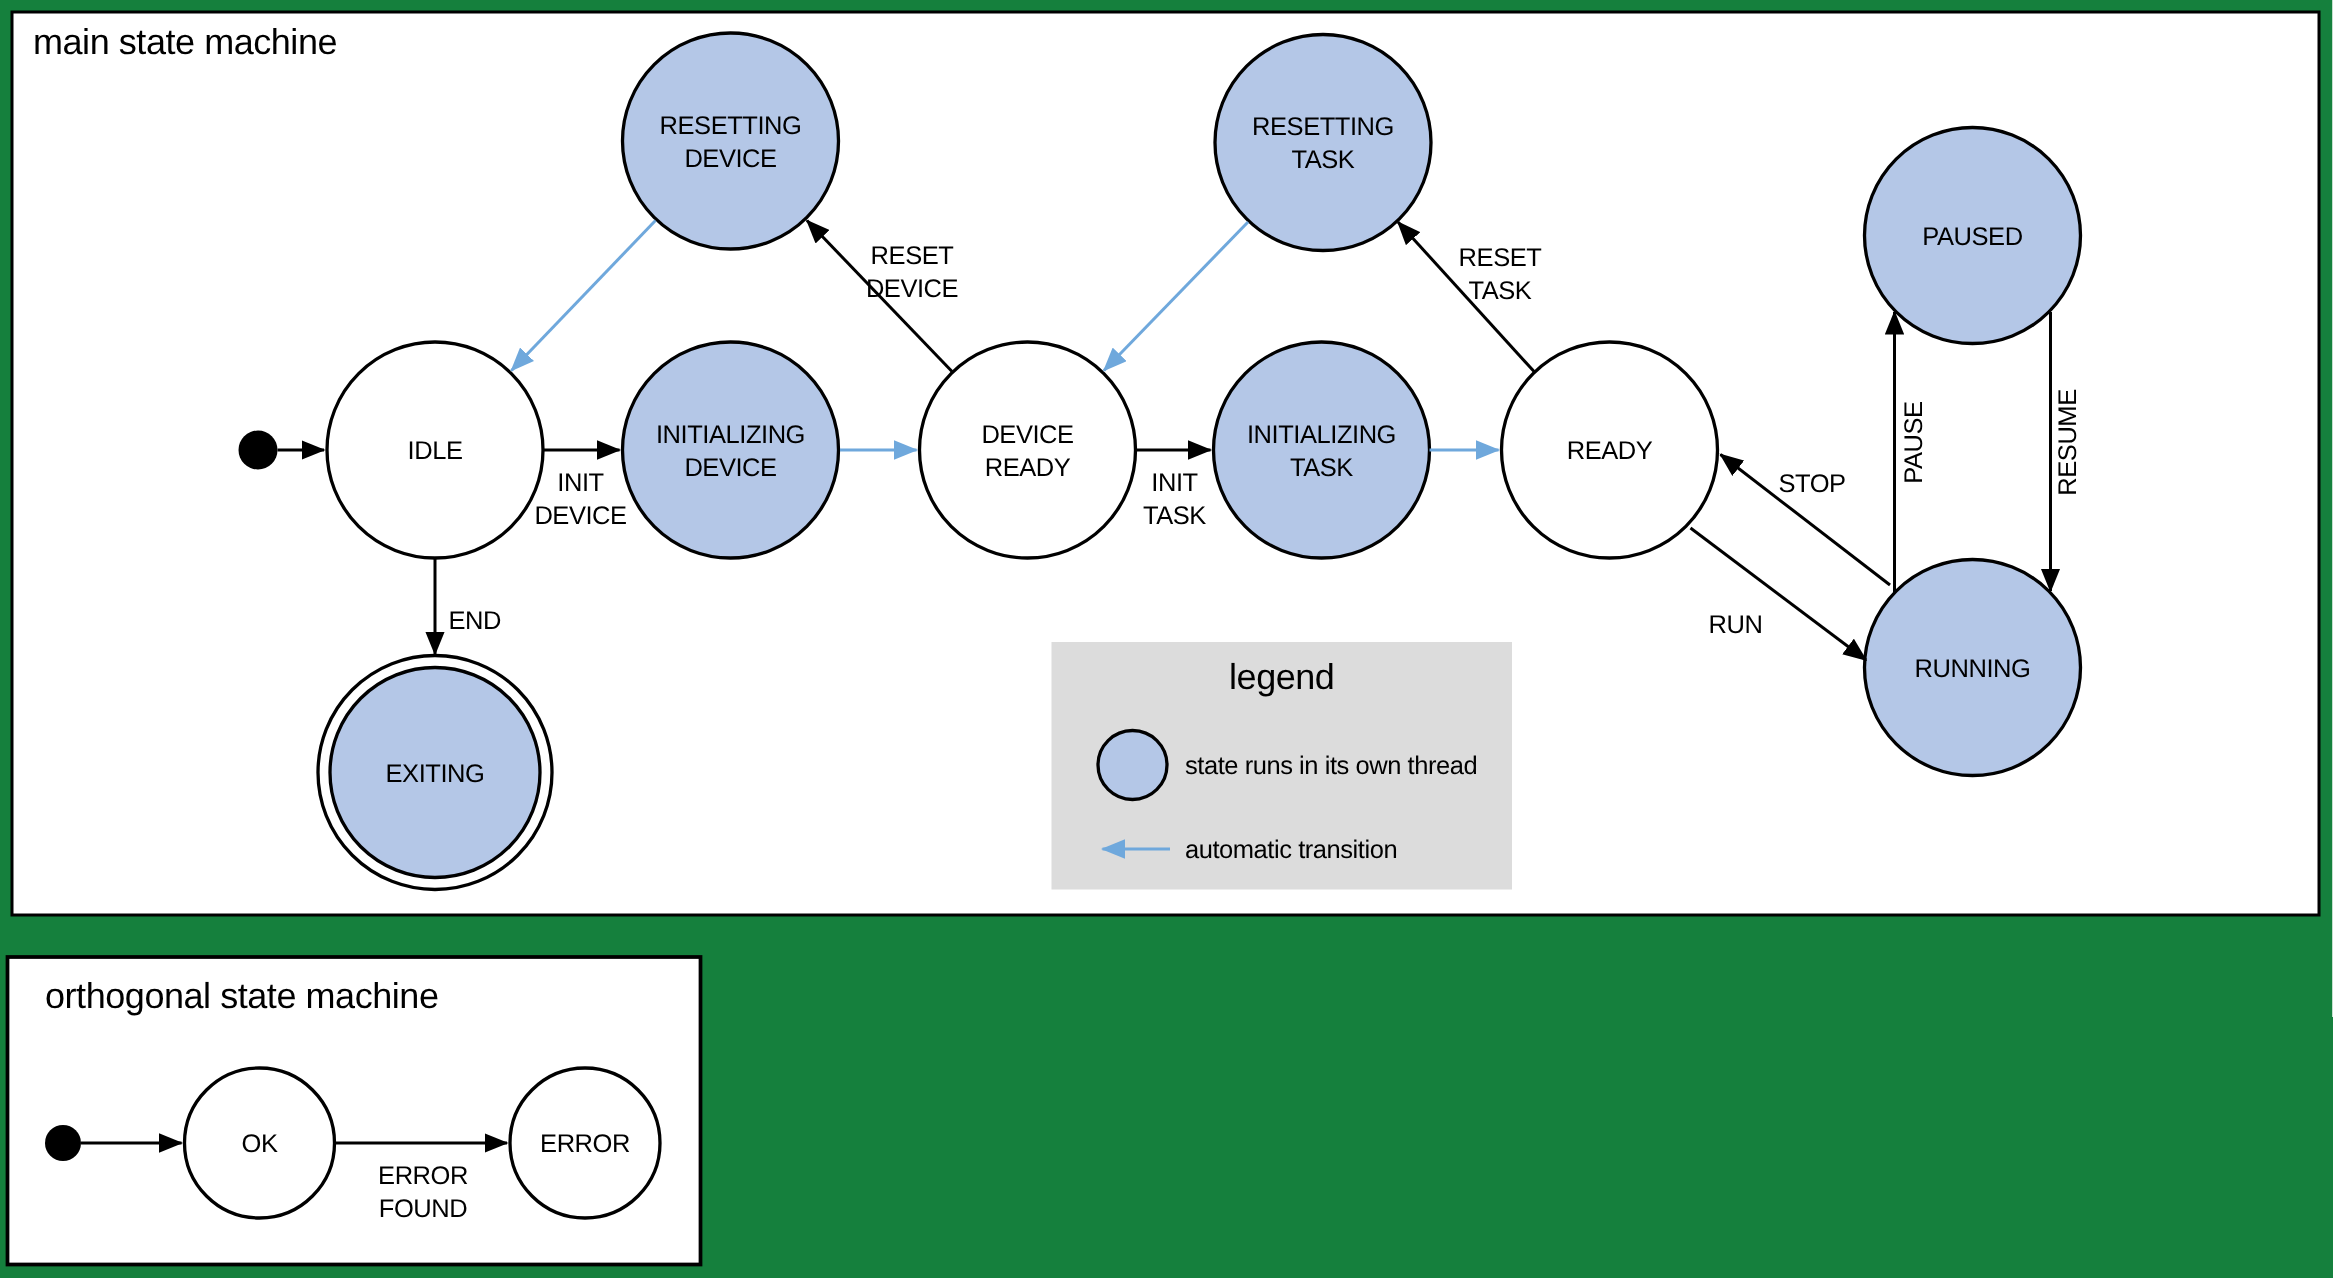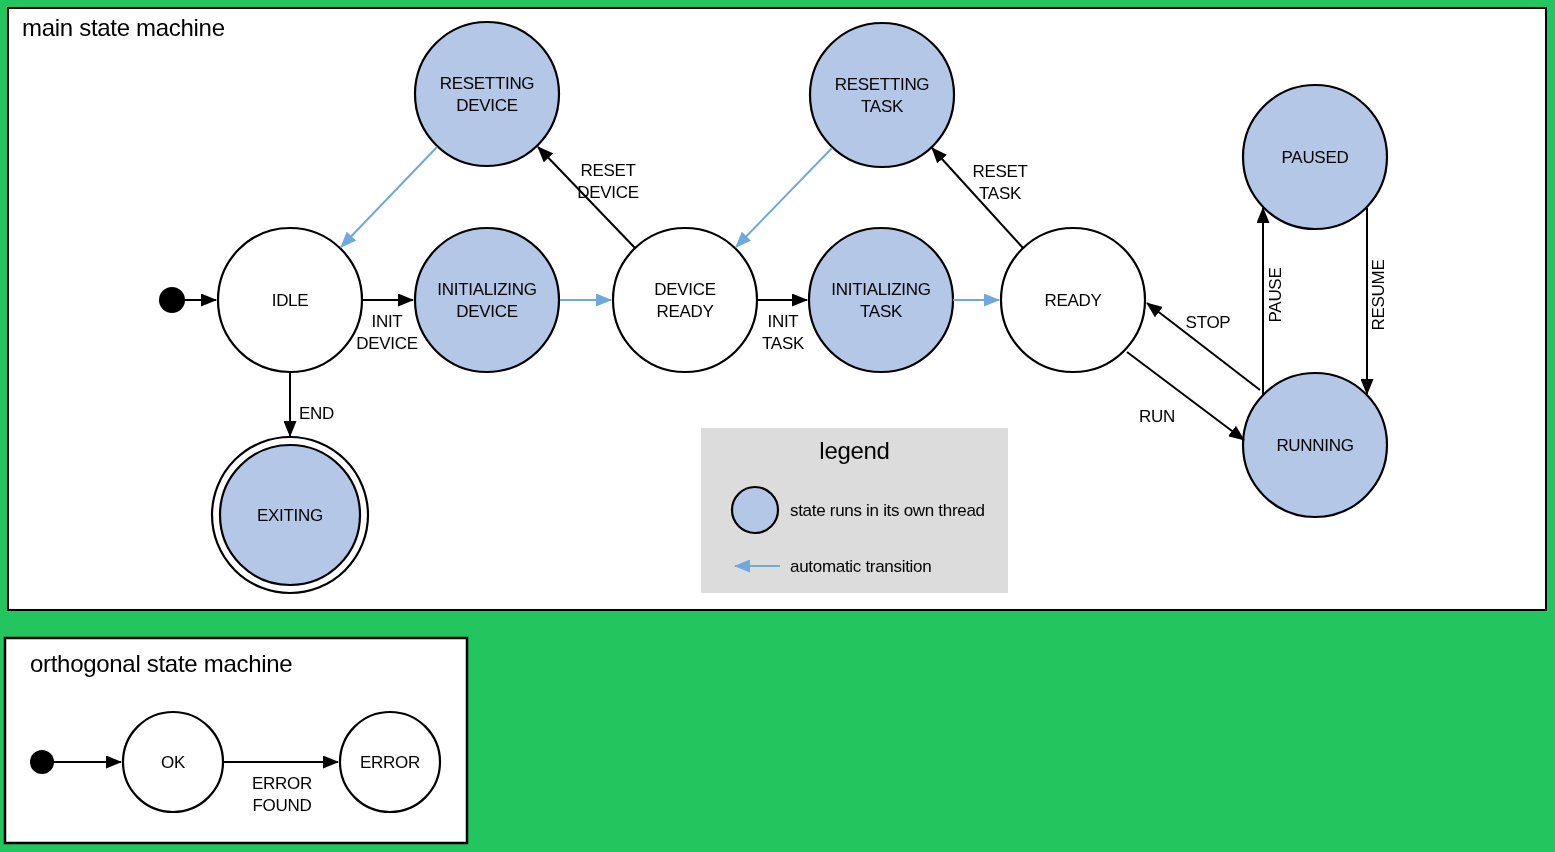--- a/index.html
+++ b/index.html
@@ -1,16 +1,16 @@
 <!DOCTYPE html>
 <html><head>
 <meta charset="utf-8">
 <style>
   html,body{margin:0;padding:0;background:#ffffff;}
-  .stage{position:relative;width:1555px;height:852px;background:#22c55e;overflow:hidden;}
+  .stage{position:relative;width:1555px;height:852px;background:#15803d;overflow:hidden;}
   svg text{
     font-family:"Liberation Sans","DejaVu Sans",sans-serif;
     fill:#000000;
     letter-spacing:-0.3px;
   }
   svg .diagram-title{font-size:24px;}
   svg .legend-title{font-size:24px;}
   svg .lbl{font-size:17px;}
 </style>
 </head>

